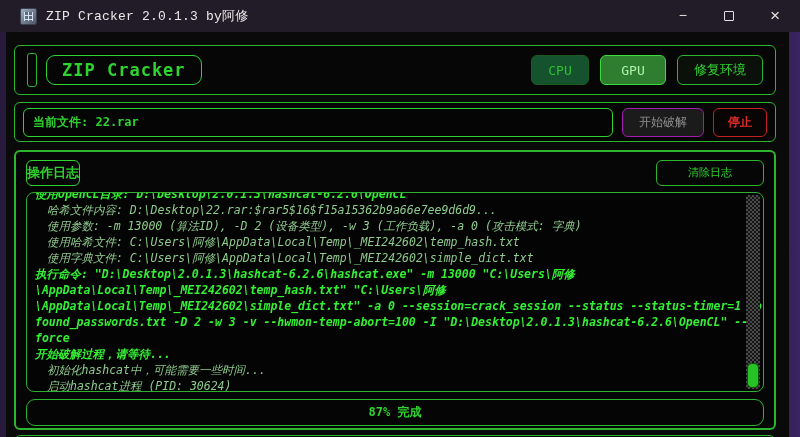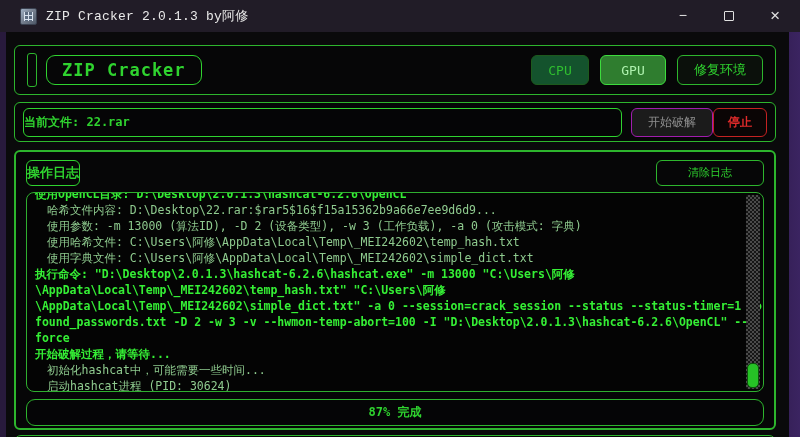--- a/index.html
+++ b/index.html
@@ -59,29 +59,29 @@
     font-size:13px; margin-left:11px; cursor:default;
   }
   .btn-cpu { width:58px; border:1px solid #1d5a1d; background:#14532d; color:#2fbf2f; }
   .btn-gpu { width:66px; border:1px solid #3ddc3d; background:#2f7d2f; color:#aef2ae; }
   .btn-repair { width:86px; border:1px solid #2db52d; background:#0b100b; color:#2fd32f; }
 
   
   .file-panel { height:40px; display:flex; align-items:center; padding:0 8px; margin-bottom:8px; }
   .file-box {
     flex:1; height:29px; line-height:27px; border:1px solid #2fd32f; border-radius:6px;
-    background:#050506; color:#2fd32f; font-weight:bold; font-size:12px; 
+    background:#050506; color:#2fd32f; font-weight:bold; font-size:12px; padding-left:9px;
   }
   .btn-start {
     width:82px; height:29px; margin-left:9px; border:1px solid #a21caf; border-radius:6px;
     background:#1b1b1b; color:#8f8f8f; font-size:12px;
     display:flex; align-items:center; justify-content:center; cursor:default;
   }
   .btn-stop {
-    width:54px; height:29px; border:1px solid #c42222; border-radius:6px;
+    width:54px; height:29px; margin-left:9px; border:1px solid #c42222; border-radius:6px;
     background:#0a0505; color:#e32b2b; font-size:12px; font-weight:bold;
     display:flex; align-items:center; justify-content:center; cursor:default;
   }
 
   
   .log-panel { border-width:2px; padding:7px 10px 7px 10px; height:280px; }
   .log-header { display:flex; align-items:center; height:27px; }
   .log-title {
     border:1px solid #2fd32f; border-radius:6px; padding:3px 0;
     color:#2fd32f; font-weight:bold; font-size:13px;
@@ -90,21 +90,21 @@
   .btn-clear {
     width:108px; height:26px; border:1px solid #2db52d; border-radius:6px;
     color:#2fd32f; font-size:11px; display:flex; align-items:center; justify-content:center;
     background:#060607; cursor:default;
   }
   .log-area {
     margin-top:6px; height:200px; border:1px solid #2fae2f; border-radius:8px;
     position:relative; overflow:hidden; background:#040404; padding:0 22px 0 8px;
   }
   .log-lines { margin-top:-7px; white-space:pre; }
-  .log-line { font-size:11.5px; line-height:16px; }
+  .log-line { font-size:11.5px; line-height:16px;font-style:italic; }
   .log-line.pale   { color:#8fcb8f;margin-left:12px; }
   .log-line.bright { color:#35ef35; font-weight:bold; }
 
   .log-scrollbar {
     position:absolute; top:2px; bottom:2px; right:3px; width:14px; border-radius:2px;
     background:
       linear-gradient(45deg,#4a4a4a 25%,transparent 25%,transparent 75%,#4a4a4a 75%),
       linear-gradient(45deg,#4a4a4a 25%,#151515 25%,#151515 75%,#4a4a4a 75%);
     background-size:4px 4px; background-position:0 0,2px 2px;
   }

